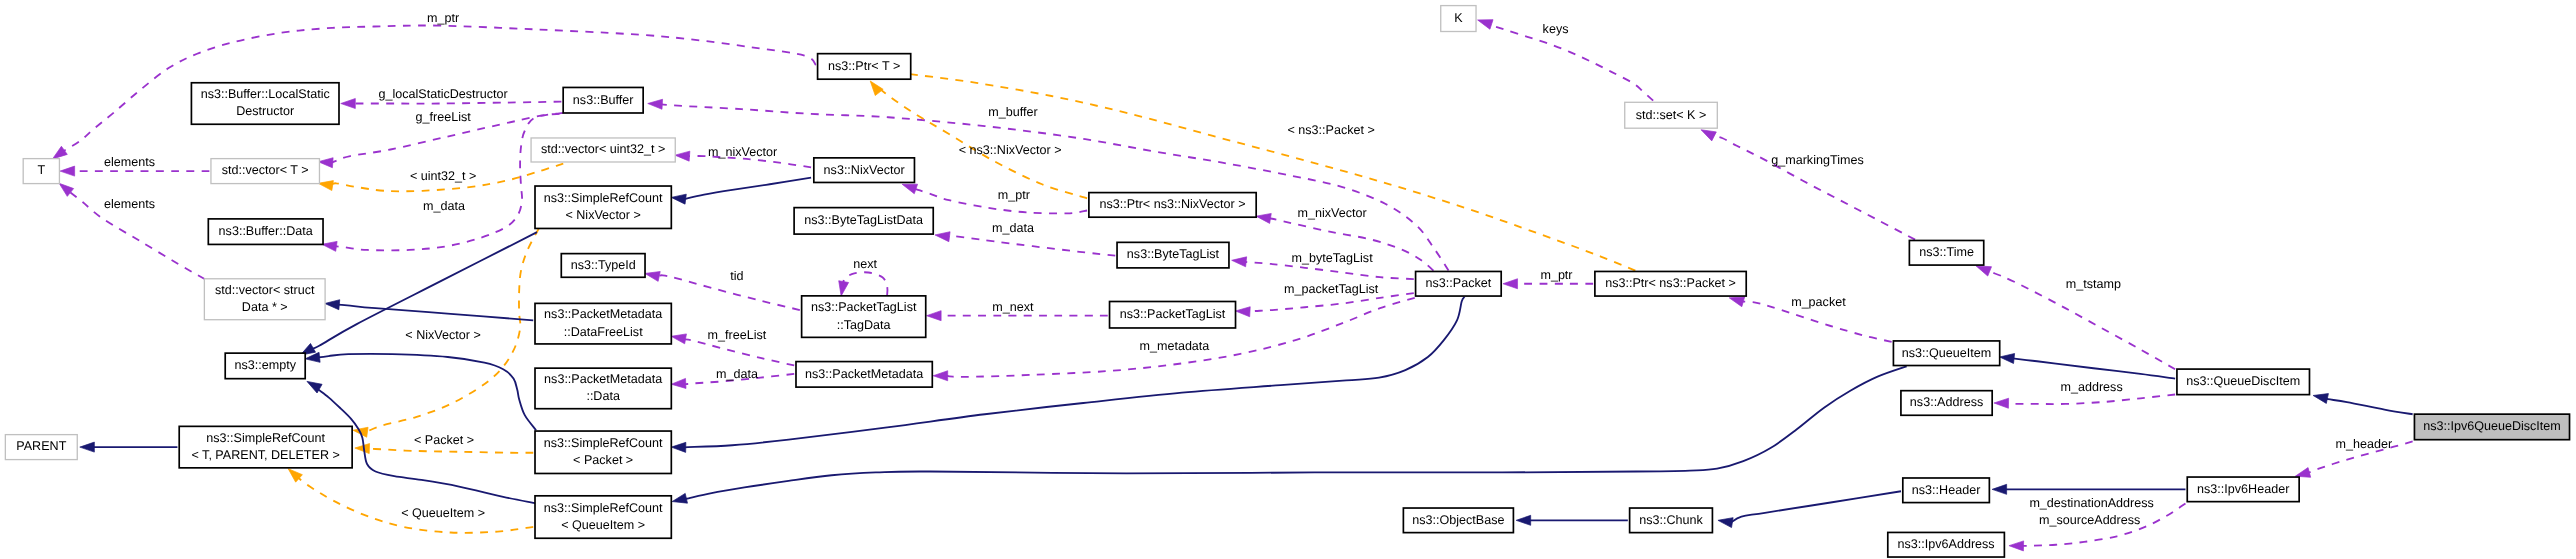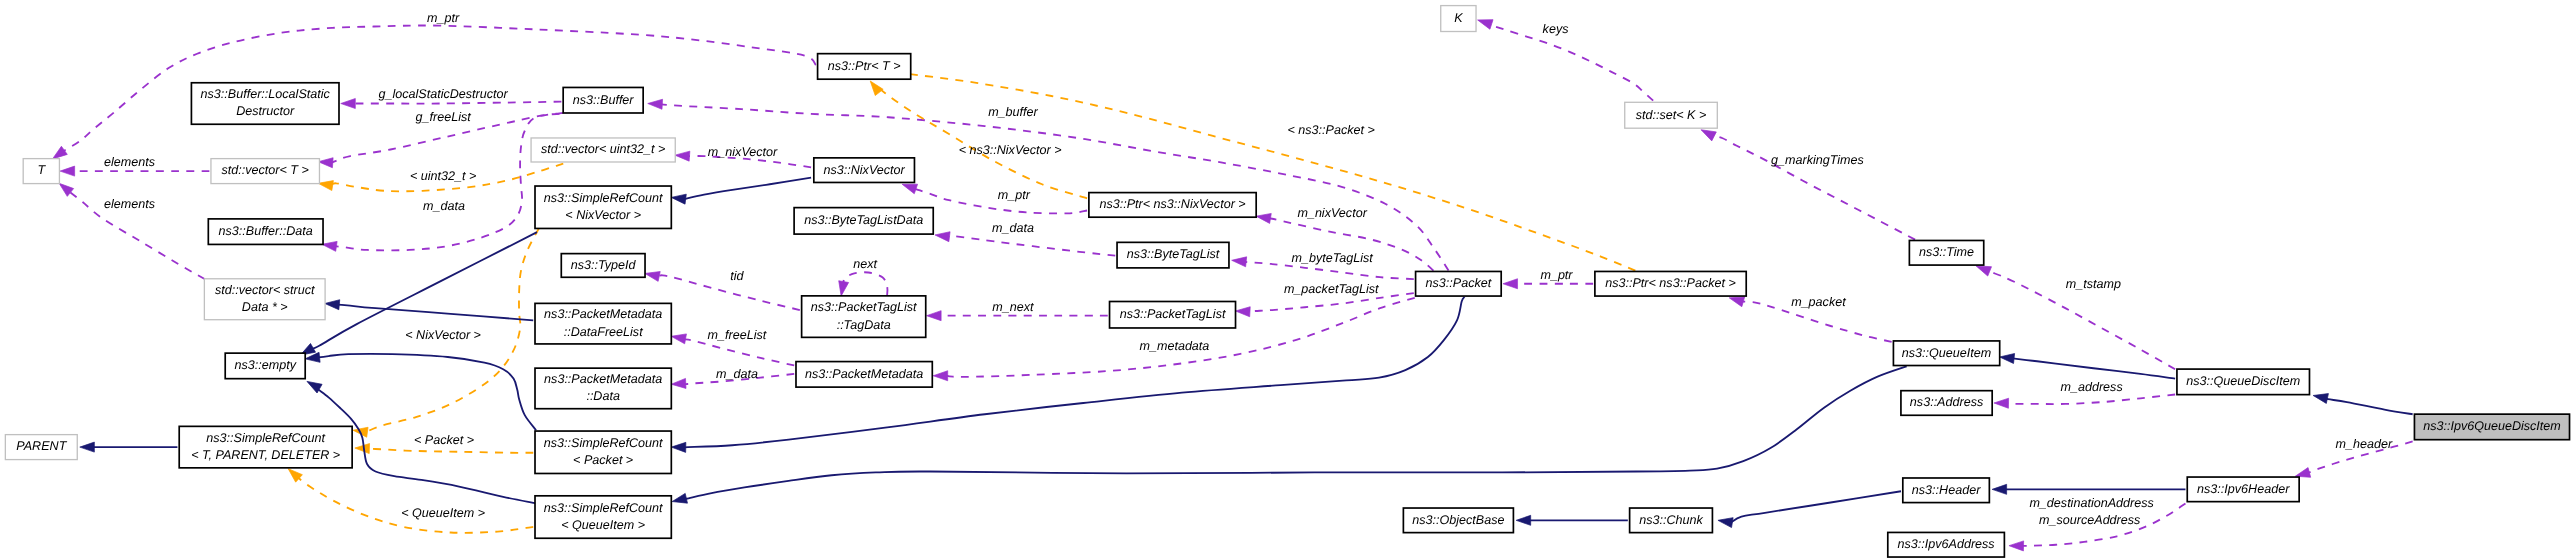--- a/index.html
+++ b/index.html
@@ -1,16 +1,16 @@
 <!DOCTYPE html>
 <html style="font-size:15px"><head>
 <meta charset="utf-8">
 <style>
   html,body{margin:0;padding:0;background:#ffffff;}
-  #canvas{position:relative;width:2576px;height:560px;background:#ffffff;overflow:hidden;font-style:italic;}
+  #canvas{position:relative;width:2576px;height:560px;background:#ffffff;overflow:hidden;}
   svg#graph{display:block;shape-rendering:geometricPrecision;}
   text{font-family:"Liberation Sans",sans-serif;fill:#000000;
        -webkit-font-smoothing:antialiased;text-rendering:geometricPrecision;}
   .edge-path{fill:none;stroke-width:1.95px;}
   .edge-usage{stroke:#9a32cd;stroke-dasharray:8.4 7.8;}
   .edge-template{stroke:#ffa500;stroke-dasharray:8.4 7.8;}
   .edge-inherit{stroke:#191970;}
 </style>
 </head>
 <body>

